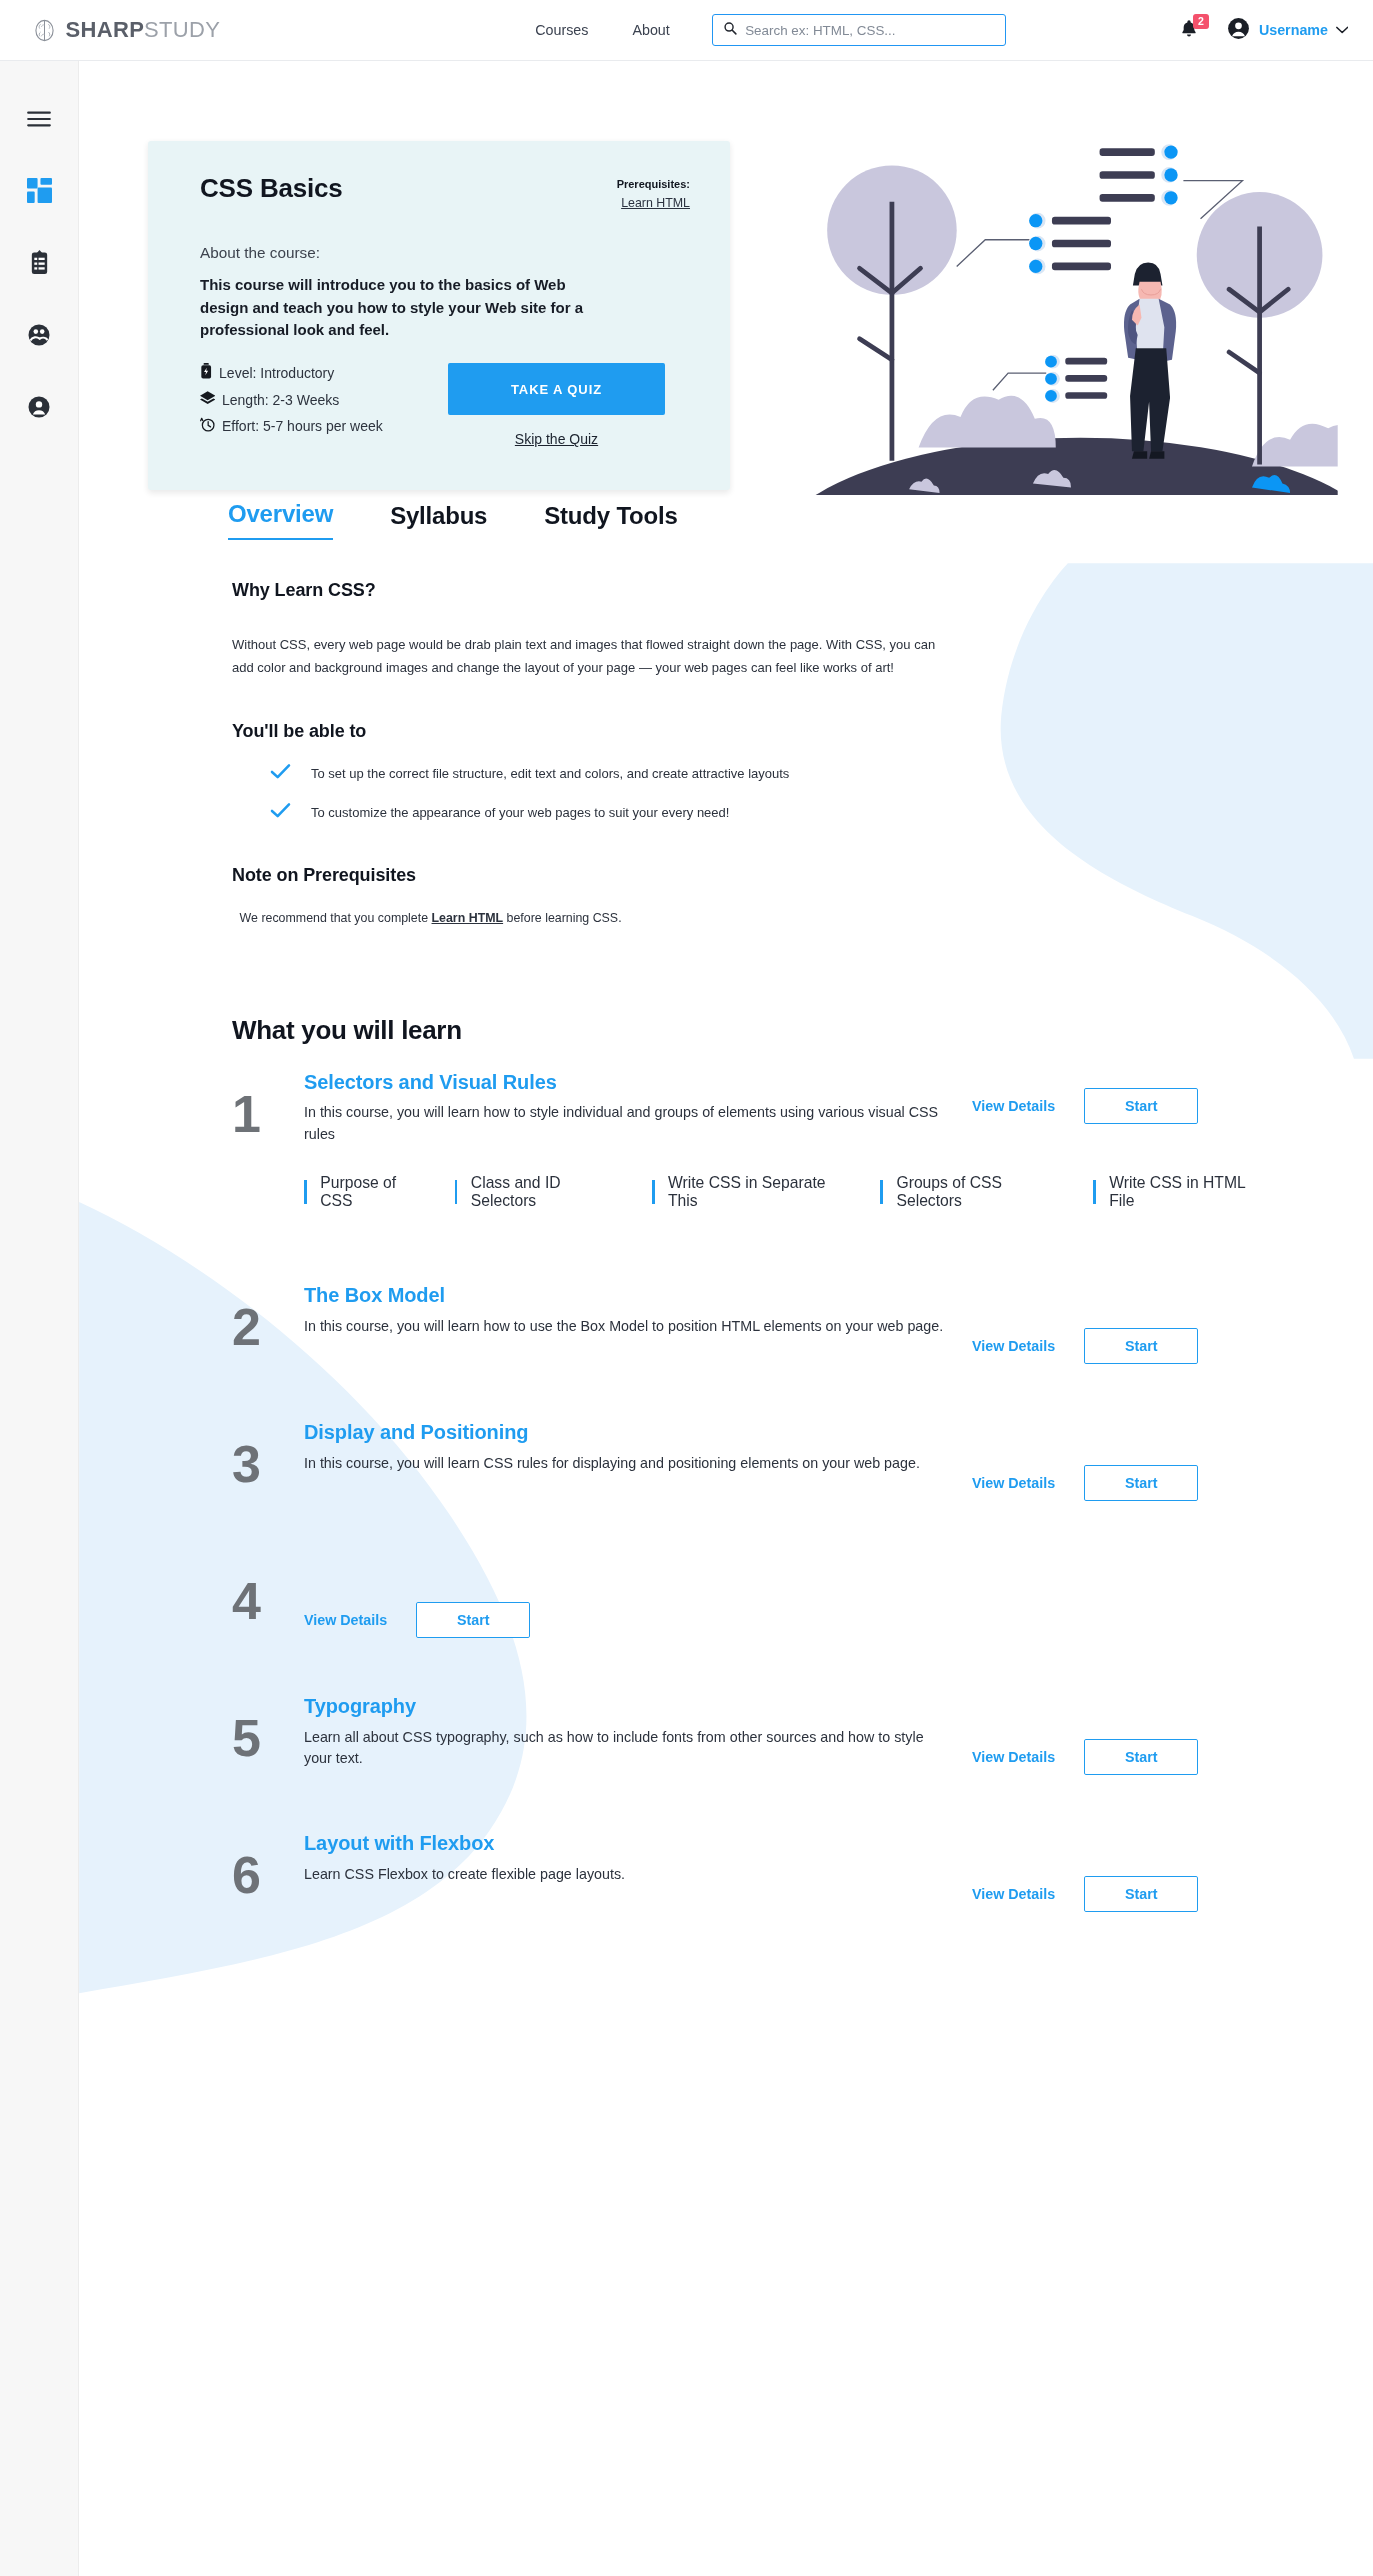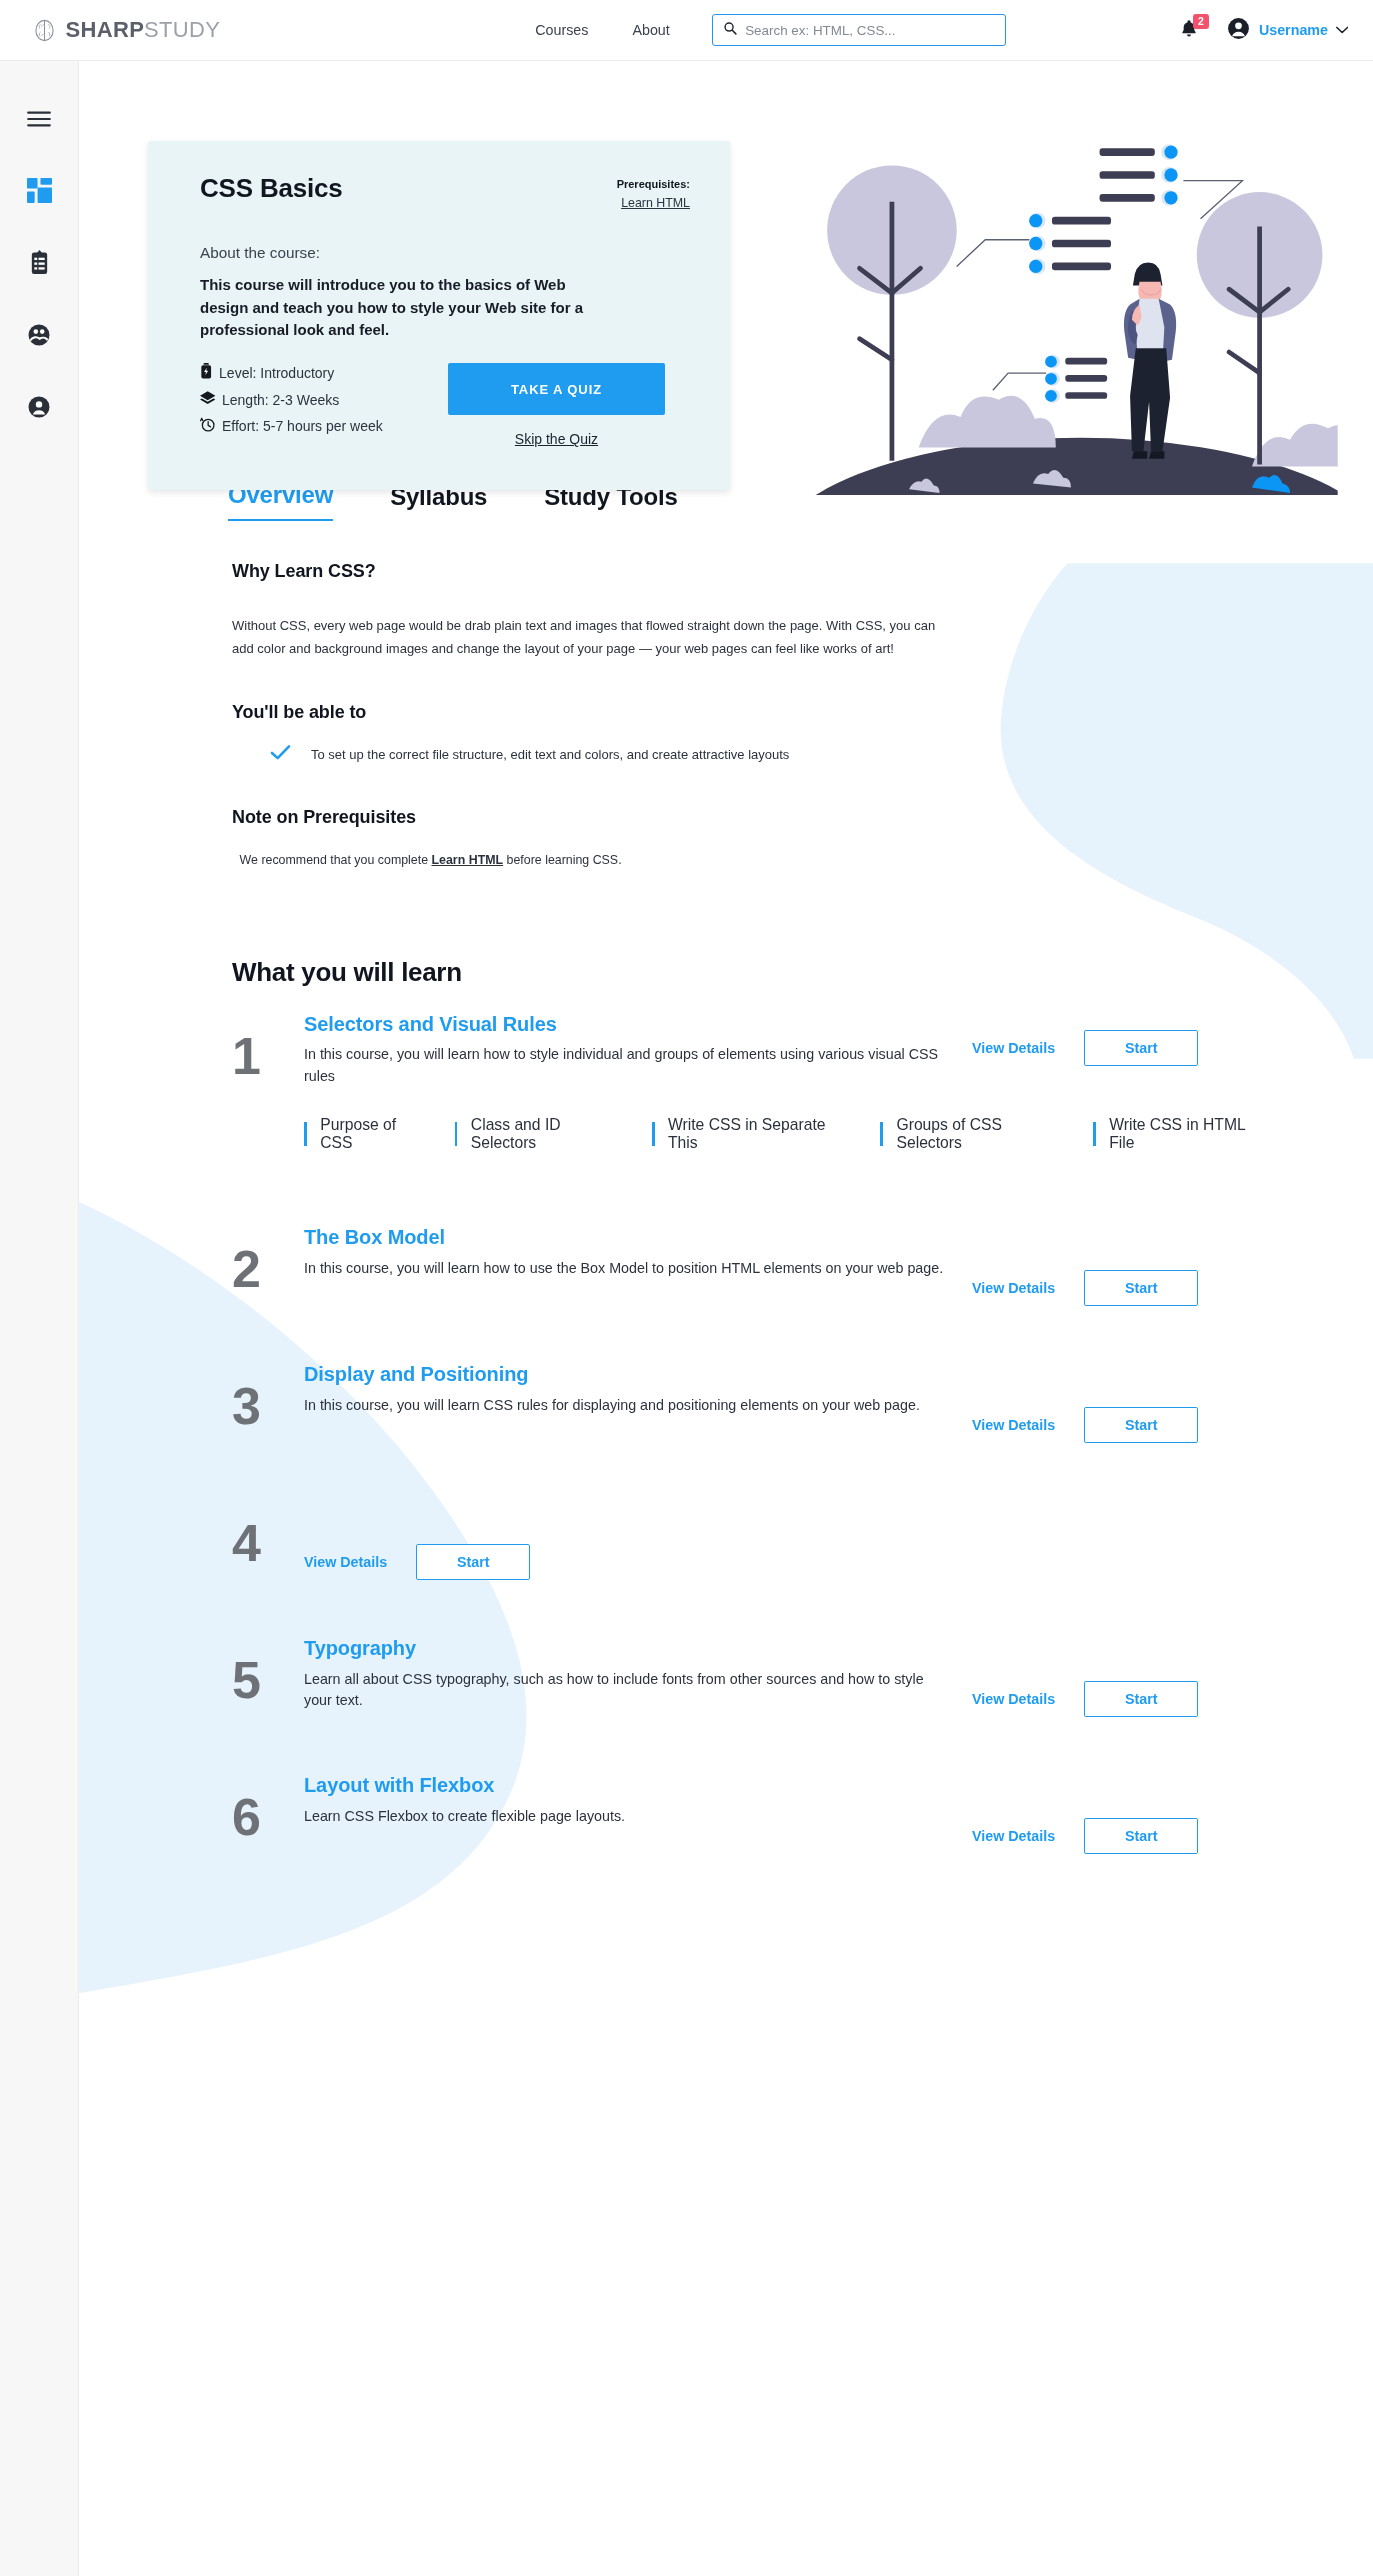--- a/index.html
+++ b/index.html
@@ -96,21 +96,21 @@
   .btn-quiz {
     width: 217px; height: 52px; background: #1f9cf0; color: #fff;
     border: 0; border-radius: 1.9px; font-size: 13px; font-weight: 700;
     letter-spacing: 0.9px; cursor: pointer; font-family: "Liberation Sans", sans-serif;
   }
   .link-skip { font-size: 14px; color: #1b222e; text-decoration: underline; cursor: pointer; }
 
   .hero-art { position: absolute; left: 725px; top: 53px; width: 534px; height: 381px; }
 
   
-  .tabs { display: flex; gap: 57px; padding: 0 0 0 149px; align-items: flex-end; }
+  .tabs { display: flex; gap: 57px; padding: 0 0 0 149px; margin-top: 19px; align-items: flex-end; }
   .tab { font-size: 24px; font-weight: 700; color: #10151f; padding-bottom: 9.5px; cursor: pointer; letter-spacing: -0.2px; }
   .tab.active { color: #1f9cf0; border-bottom: 2.9px solid #1f9cf0; }
 
   
   .overview { padding: 40px 0 0 153px; max-width: 877px; }
   .sec-h { font-size: 18px; font-weight: 700; color: #10151f; letter-spacing: -0.1px; }
   .sec-p { font-size: 13px; color: #2c323d; line-height: 1.78; margin-top: 32px; max-width: 706px; }
   .outcomes { margin-top: 21px; display: flex; flex-direction: column; gap: 18px; padding-left: 38px; }
   .outcome { display: flex; align-items: center; gap: 20px; }
   .outcome-txt { font-size: 13px; color: #2c323d; }
@@ -414,20 +414,28 @@
       <div class="sec-h h-gap">You'll be able to</div>
       <div class="outcomes">
         <div class="outcome">
           <span>
             <svg width="21" height="17" viewBox="0 0 22 18" fill="none" stroke="#1f9cf0" stroke-width="2.7" stroke-linecap="round" stroke-linejoin="round">
                 <path d="M2 9.5 8 15 20 2.6"></path>
               </svg>
           </span>
           <span class="outcome-txt">To set up the correct file structure, edit text and colors, and create attractive layouts</span>
         </div>
+        <div class="outcome">
+          <span>
+            <svg width="21" height="17" viewBox="0 0 22 18" fill="none" stroke="#1f9cf0" stroke-width="2.7" stroke-linecap="round" stroke-linejoin="round">
+                <path d="M2 9.5 8 15 20 2.6"></path>
+              </svg>
+          </span>
+          <span class="outcome-txt">To customize the appearance of your web pages to suit your every need!</span>
+        </div>
       </div>
 
       <div class="sec-h h-gap">Note on Prerequisites</div>
       <div class="prereq-note"><span>We recommend that you complete </span><b>Learn HTML</b><span> before learning CSS.</span></div>
     </div>
 
     <div class="wyl-title">What you will learn</div>
 
     <div class="modules">
 

